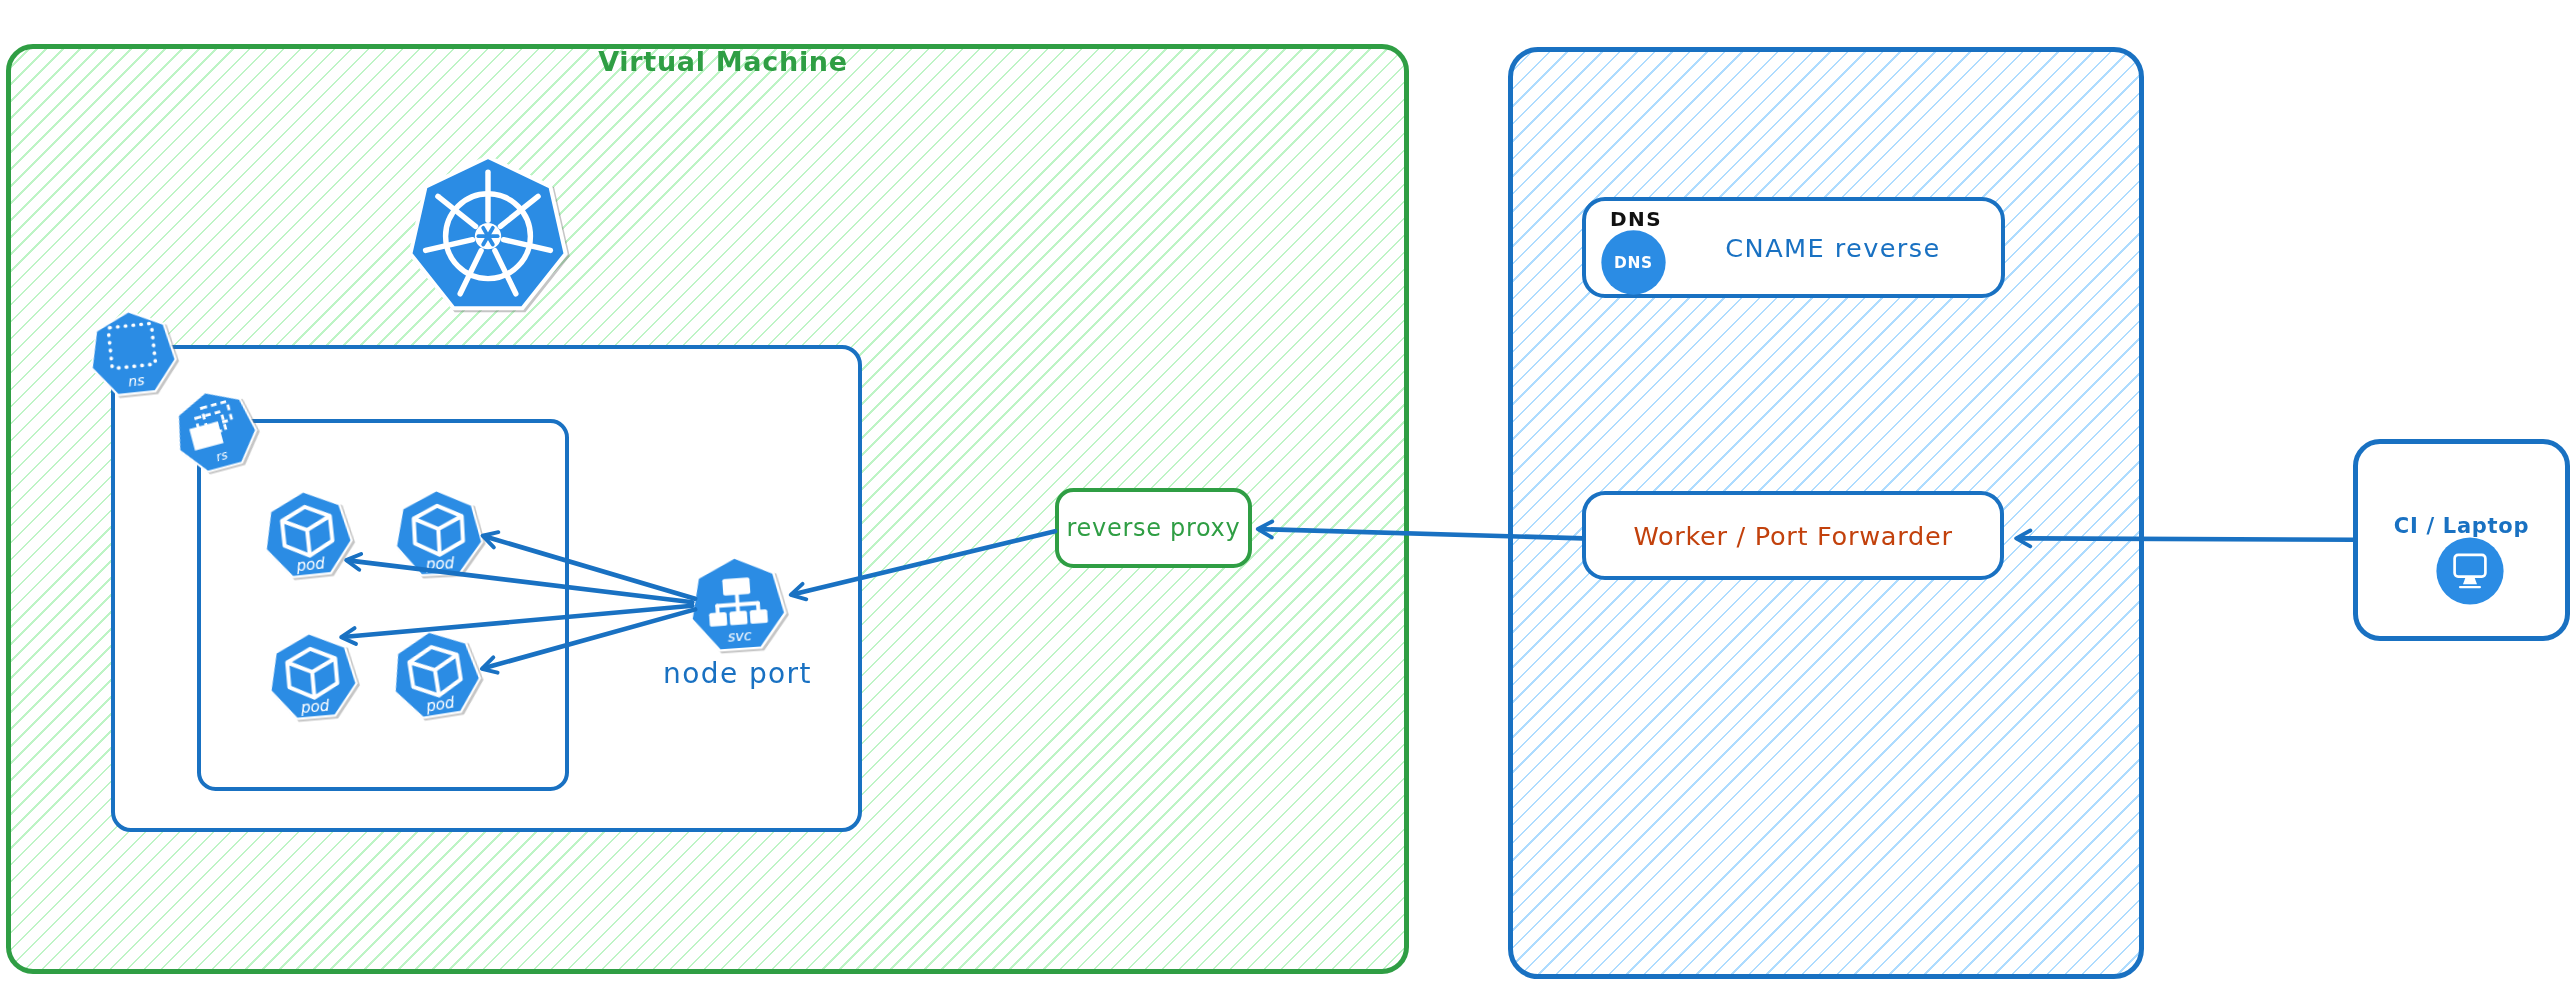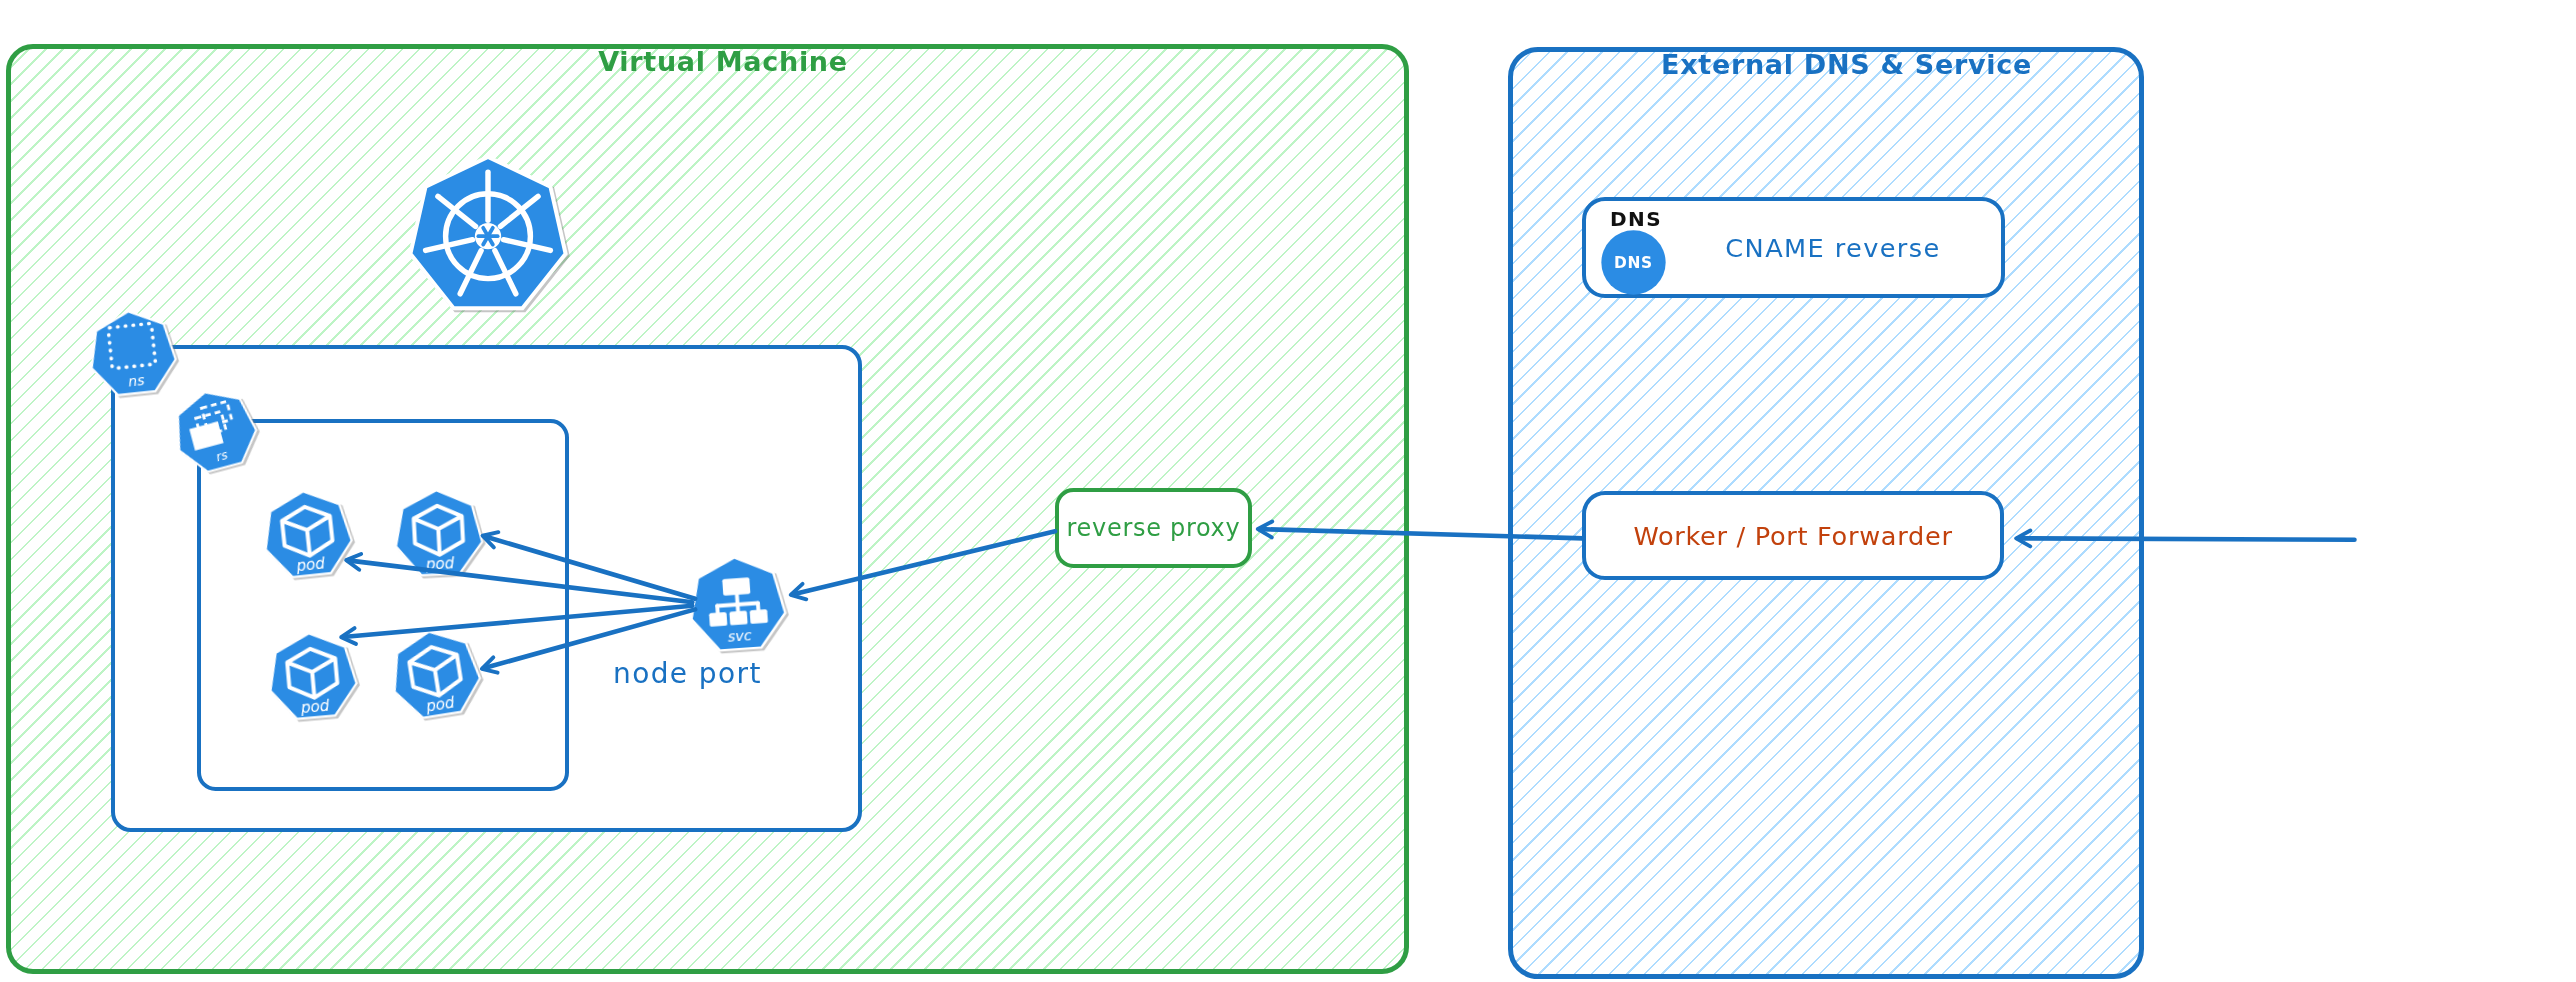--- a/index.html
+++ b/index.html
@@ -33,36 +33,35 @@
   .dns-tag{position:absolute;left:24px;top:5.7px;font-size:20px;font-weight:600;color:#111111;letter-spacing:1.4px;}
   .dns-circle{position:absolute;left:14px;top:28px;width:67px;height:67px;}
   .cname-label{position:absolute;left:107px;right:28px;top:0;bottom:0;display:flex;align-items:center;justify-content:center;
                font-size:25.6px;color:#1971c2;font-weight:500;letter-spacing:1.4px;}
   .worker-box{left:1582px;top:491px;width:422px;height:89px;border:4.3px solid #1971c2;border-radius:23px;
               display:flex;align-items:center;justify-content:center;}
   .worker-label{font-size:25.6px;color:#c2410c;font-weight:500;letter-spacing:0.7px;}
   .ci-box{left:2353px;top:439px;width:217px;height:202px;border:5px solid #1971c2;border-radius:27px;}
   .ci-label{position:absolute;left:0;top:70px;width:100%;text-align:center;font-size:21px;color:#1971c2;font-weight:600;letter-spacing:0.7px;}
   .monitor-circle{position:absolute;left:77px;top:92px;width:70px;height:70px;}
-  .np-label{position:absolute;left:613px;top:657px;width:249px;font-size:28px;color:#1971c2;font-weight:500;letter-spacing:1.4px;}
+  .np-label{position:absolute;left:613px;top:657px;width:249px;text-align:center;font-size:28px;color:#1971c2;font-weight:500;letter-spacing:1.4px;}
   
   .hepta{position:absolute;overflow:visible;filter:drop-shadow(2.1px 2.8px 0.7px rgba(110,110,110,.4));}
   .hepta text, .round-icon text{font-family:"DejaVu Sans",sans-serif;}
   .arrows{position:absolute;left:0;top:0;pointer-events:none;}
 </style>
 </head>
 <body>
 
 <div class="stage">
 
   <div class="group-box vm-box"></div>
   <div class="group-box ext-box"></div>
 
   <div class="group-title vm-title">Virtual Machine</div>
-  <div class="group-title ext-title">External DNS &amp; Service</div>
 
   <div class="white-box node-box"></div>
   <div class="white-box pods-box"></div>
 
   <svg class="hepta" style="left:408px;top:153px;width:160px;height:160px" viewBox="0 0 100 100">
     <polygon points="50,2.5 89,21 98.5,63 71.5,97 28.5,97 1.5,63 11,21" fill="#2b8ce4" stroke="#ffffff" stroke-width="2.5"></polygon>
     <circle cx="50" cy="52" r="26.5" fill="none" stroke="#ffffff" stroke-width="3.4"></circle>
     <g stroke="#ffffff" stroke-width="3.4" stroke-linecap="round">
       <line x1="50" y1="42" x2="50" y2="12"></line>
       <line x1="57.8" y1="45.8" x2="81.3" y2="27.1"></line>
@@ -143,20 +142,29 @@
       <circle cx="50" cy="50" r="48" fill="#2b8ce4"></circle>
       <text x="50" y="58" text-anchor="middle" font-size="23" font-weight="bold" fill="#ffffff" letter-spacing="1">DNS</text>
     </svg>
     <span class="cname-label">CNAME reverse</span>
   </div>
 
   <div class="white-box worker-box">
     <span class="worker-label">Worker / Port Forwarder</span>
   </div>
 
+  <div class="white-box ci-box">
+    <span class="ci-label">CI / Laptop</span>
+    <svg class="monitor-circle round-icon" viewBox="0 0 100 100">
+      <circle cx="50" cy="50" r="48" fill="#2b8ce4"></circle>
+      <rect x="28" y="27" width="44" height="31" rx="5" fill="none" stroke="#ffffff" stroke-width="3.8"></rect>
+      <path d="M44,58 L56,58 L60,69 L40,69 Z" fill="#ffffff"></path>
+      <line x1="36" y1="73" x2="64" y2="73" stroke="#ffffff" stroke-width="3.5" stroke-linecap="round"></line>
+    </svg>
+  </div>
 
   <svg class="arrows" width="2576" height="983" viewBox="0 0 3628 1384">
     <defs>
       <marker id="ah" viewBox="0 0 12 12" refX="9" refY="6" markerWidth="4.6" markerHeight="4.6" orient="auto-start-reverse" markerUnits="strokeWidth">
         <polyline points="2,1.5 10,6 2,10.5" fill="none" stroke="#1971c2" stroke-width="2.2" stroke-linecap="round" stroke-linejoin="round"></polyline>
       </marker>
     </defs>
     <g stroke="#1971c2" stroke-width="6.5" stroke-linecap="round" fill="none">
       <path d="M3316,760 L2842,758" marker-end="url(#ah)"></path>
       <path d="M2230,758 L1774,745" marker-end="url(#ah)"></path>

